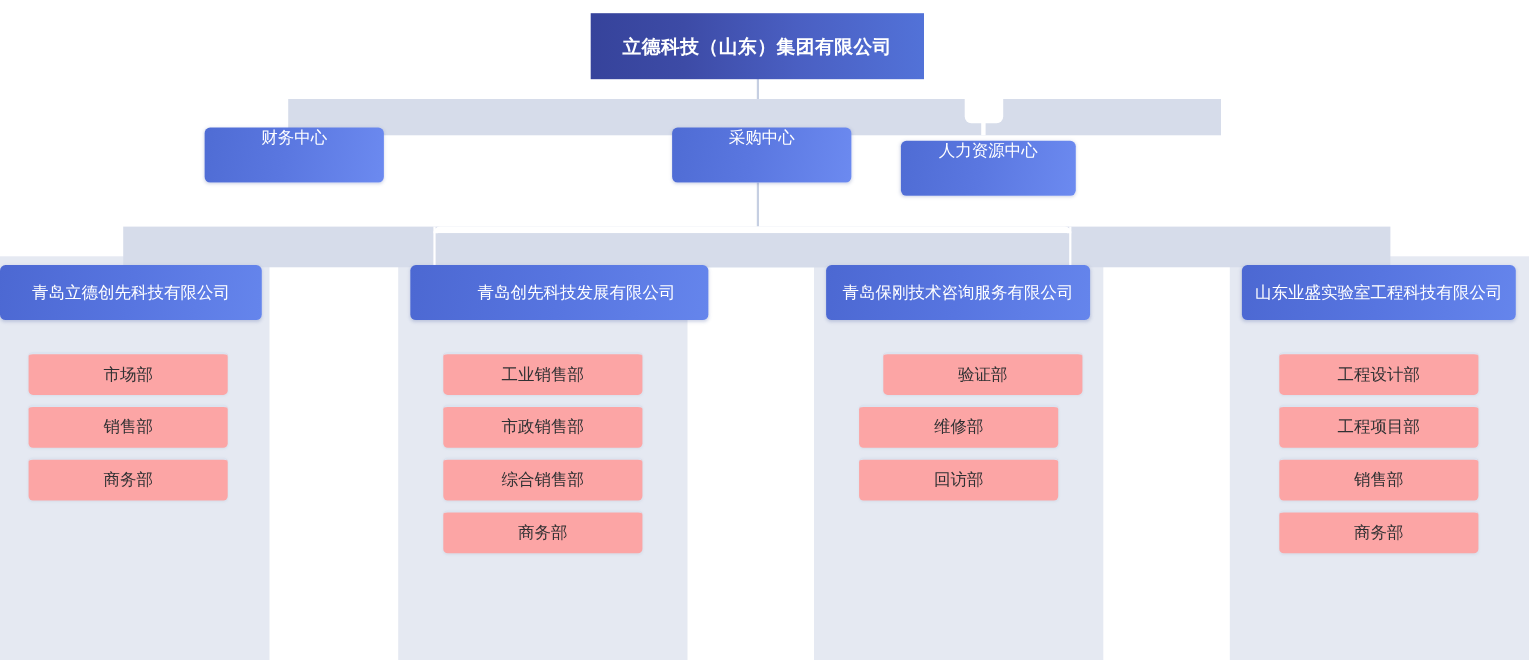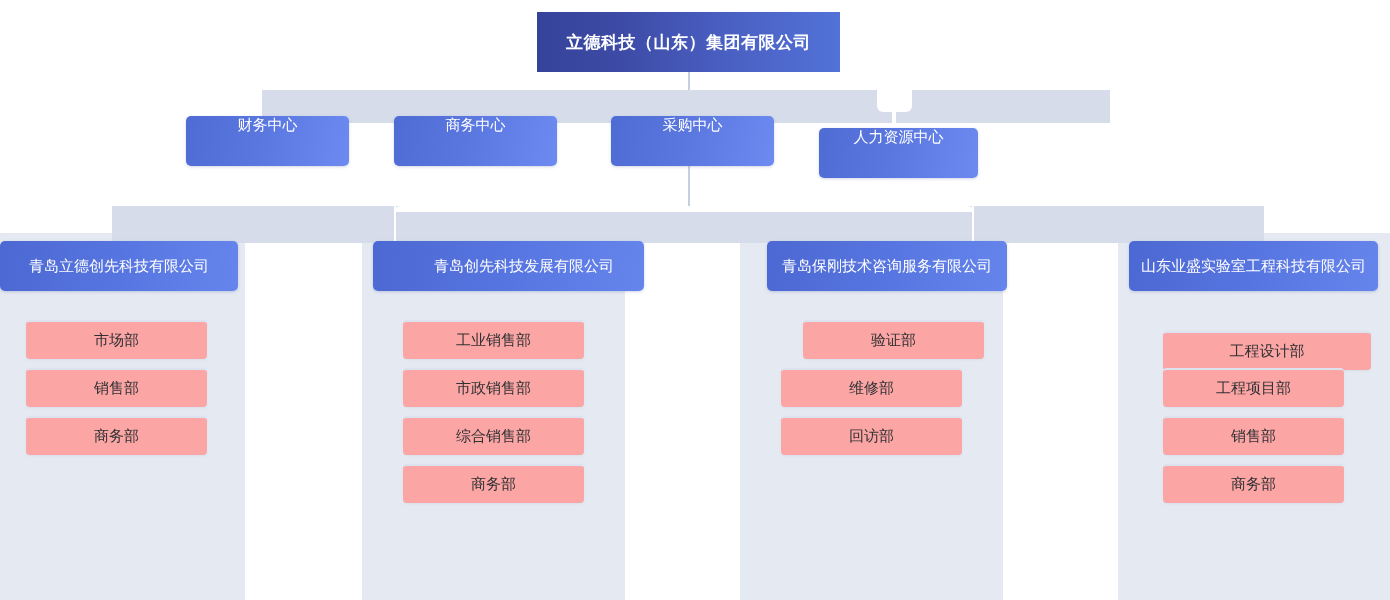--- a/index.html
+++ b/index.html
@@ -86,37 +86,34 @@
   <div class="band-notch" style="left:394px;top:206px;width:580px;height:6px;border-radius:6px 6px 0 0;background:#ffffff;"></div>
   <div class="band" style="left:398px;top:212px;width:572px;height:31px;"></div>
 
   <div class="root-node" style="left:537px;top:12px;width:303px;height:60px;">
     <span>立德科技（山东）集团有限公司</span>
   </div>
 
   <div class="center-node" style="left:186px;top:116px;width:163px;height:50px;">
     <span>财务中心</span>
   </div>
-  <div class="center-node" style="left:394px;top:116px;width:163px;height:50px;">
-    <span>商务中心</span>
-  </div>
   <div class="center-node" style="left:611px;top:116px;width:163px;height:50px;">
     <span>采购中心</span>
   </div>
   <div class="center-node" style="left:819px;top:116px;width:159px;height:50px;margin-top:12px;">
     <span>人力资源中心</span>
   </div>
 
   <div class="company-node" style="left:0px;top:241px;width:238px;height:50px;">
     <span>青岛立德创先科技有限公司</span>
   </div>
   <div class="company-node" style="left:373px;top:241px;width:240px;height:50px;padding-left:31px;">
     <span>青岛创先科技发展有限公司</span>
   </div>
-  <div class="company-node" style="left:751px;top:241px;width:240px;height:50px;margin-left:16px;">
+  <div class="company-node" style="left:751px;top:241px;width:240px;height:50px;">
     <span>青岛保刚技术咨询服务有限公司</span>
   </div>
   <div class="company-node" style="left:1129px;top:241px;width:249px;height:50px;">
     <span>山东业盛实验室工程科技有限公司</span>
   </div>
 
   <div class="dept-node" style="left:26px;top:320px;width:181px;height:39px;">
     <span>市场部</span>
   </div>
   <div class="dept-node" style="left:26px;top:368px;width:181px;height:39px;">
@@ -142,21 +139,21 @@
   <div class="dept-node" style="left:781px;top:320px;width:181px;height:39px;margin-left:22px;">
     <span>验证部</span>
   </div>
   <div class="dept-node" style="left:781px;top:368px;width:181px;height:39px;">
     <span>维修部</span>
   </div>
   <div class="dept-node" style="left:781px;top:416px;width:181px;height:39px;">
     <span>回访部</span>
   </div>
 
-  <div class="dept-node" style="left:1163px;top:331px;width:208px;height:39px;">
+  <div class="dept-node" style="left:1163px;top:320px;width:181px;height:39px;">
     <span>工程设计部</span>
   </div>
   <div class="dept-node" style="left:1163px;top:368px;width:181px;height:39px;">
     <span>工程项目部</span>
   </div>
   <div class="dept-node" style="left:1163px;top:416px;width:181px;height:39px;">
     <span>销售部</span>
   </div>
   <div class="dept-node" style="left:1163px;top:464px;width:181px;height:39px;">
     <span>商务部</span>

